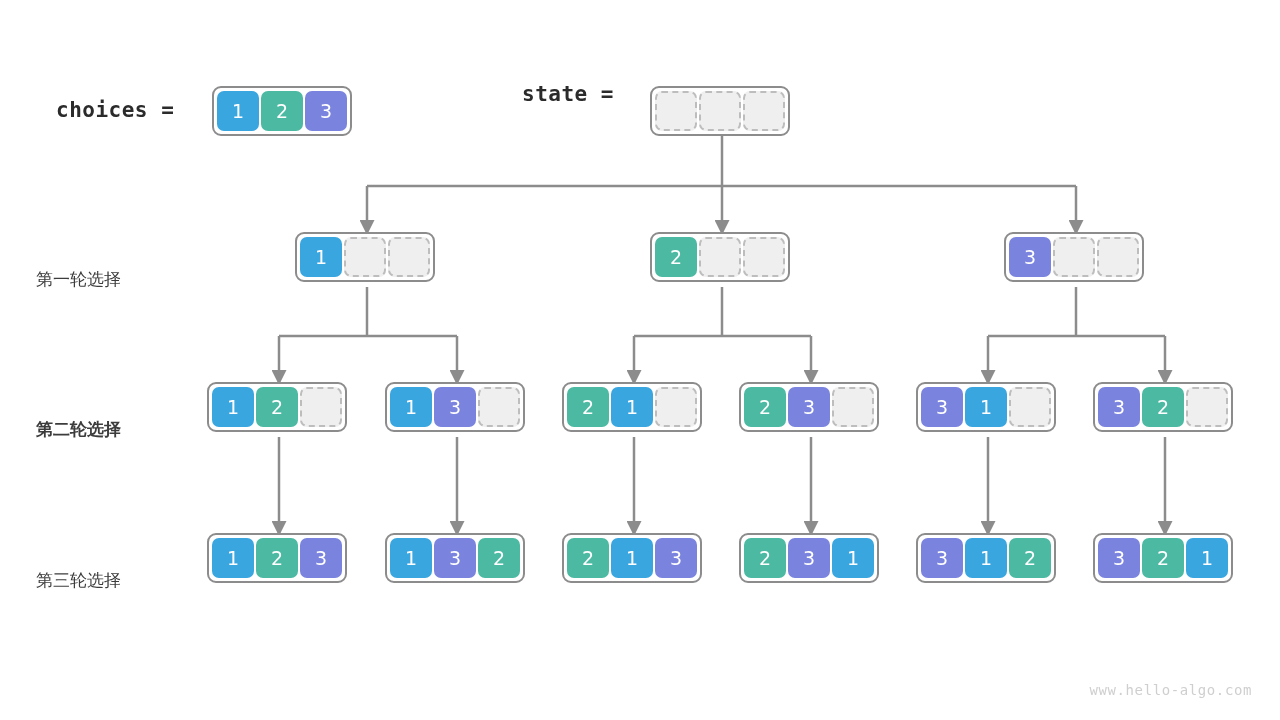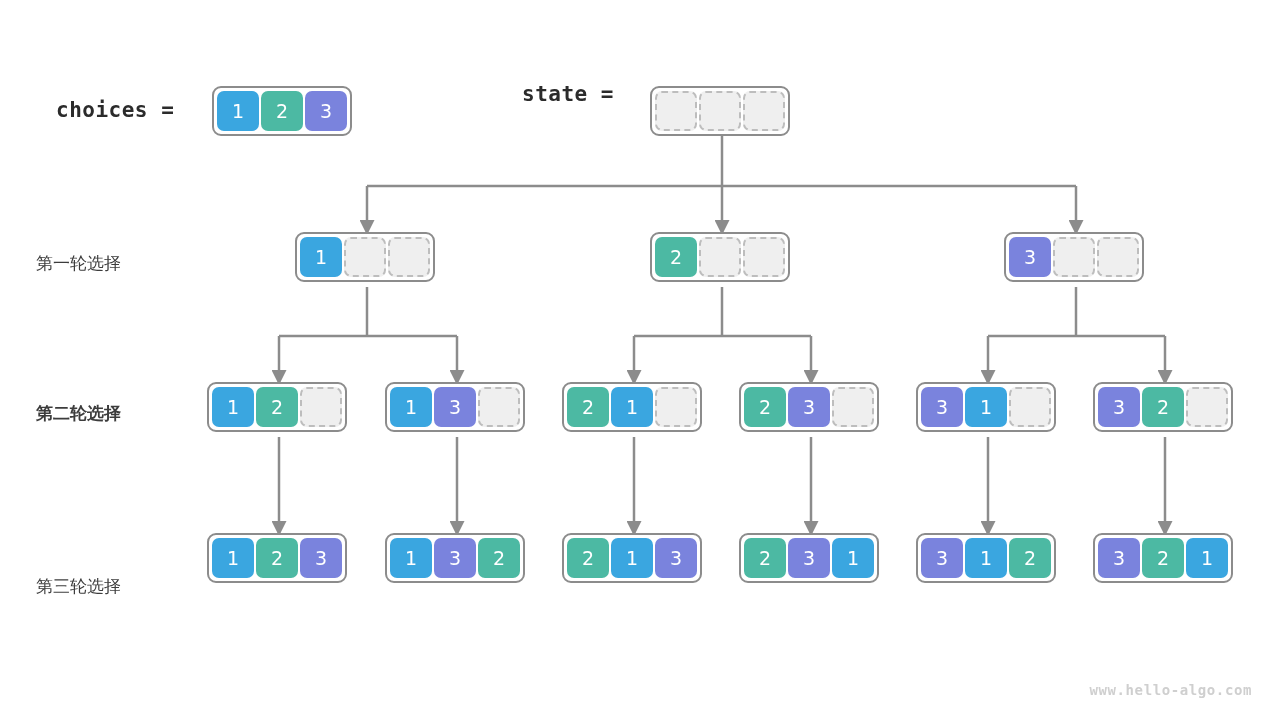--- a/index.html
+++ b/index.html
@@ -46,20 +46,21 @@
   }
 
   
   .round-label {
     position: absolute;
     font-family: "DejaVu Sans", sans-serif;
     font-size: 17px;
     color: #3c3c3c;
     white-space: nowrap;
     z-index: 3;
+    margin-top: 16px;
   }
 
   
   .node {
     position: absolute;
     display: flex;
     flex-direction: row;
     align-items: center;
     box-sizing: border-box;
     border: 2px solid #8c8c8c;
@@ -97,21 +98,20 @@
   
   .watermark {
     position: absolute;
     right: 28px;
     bottom: 22px;
     font-family: "DejaVu Sans Mono", monospace;
     font-size: 14px;
     color: #cfcfcf;
     letter-spacing: 0.6px;
     z-index: 3;
-    font-weight: bold;
   }
 </style>
 </head>
 <body>
 
 <div id="canvas">
 
   <svg id="wires" viewBox="0 0 1280 720">
     <defs>
       <marker id="ah" viewBox="0 0 10 10" refX="8" refY="5" markerWidth="6" markerHeight="6" orient="auto-start-reverse">
@@ -164,21 +164,21 @@
   <div class="code-label" style="left:522px; top:82px;">state =</div>
 
   <div class="node" id="node-state" style="left:650px; top:86px;">
       <div class="cell empty"></div>
       <div class="cell empty"></div>
       <div class="cell empty"></div>
     </div>
 
   <div class="round-label" style="left:36px; top:252px;">第一轮选择</div>
   <div class="round-label" style="left:36px; top:402px;font-weight:bold;">第二轮选择</div>
-  <div class="round-label" style="left:36px; top:575px;">第三轮选择</div>
+  <div class="round-label" style="left:36px; top:553px;">第三轮选择</div>
 
   <div id="tree-nodes">
       <div class="node" style="left: 295px; top: 232px;">
         <div class="cell v1">1</div>
         <div class="cell empty"></div>
         <div class="cell empty"></div>
       </div>
       <div class="node" style="left: 650px; top: 232px;">
         <div class="cell v2">2</div>
         <div class="cell empty"></div>

